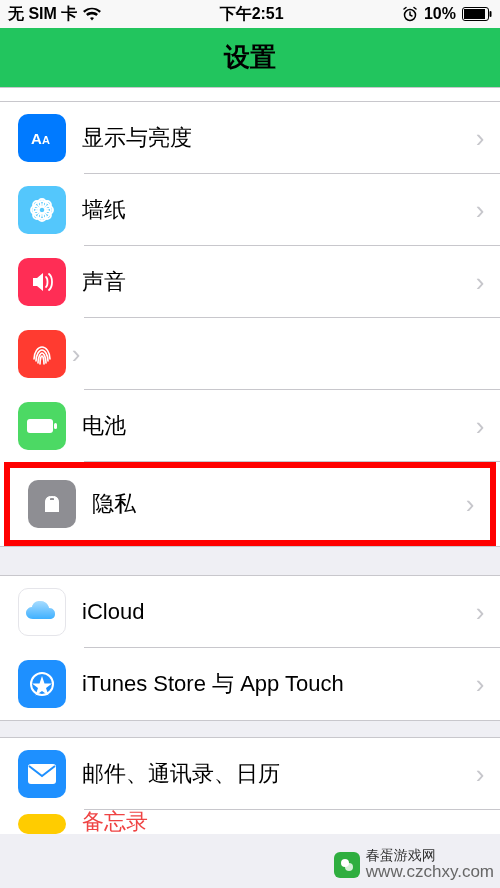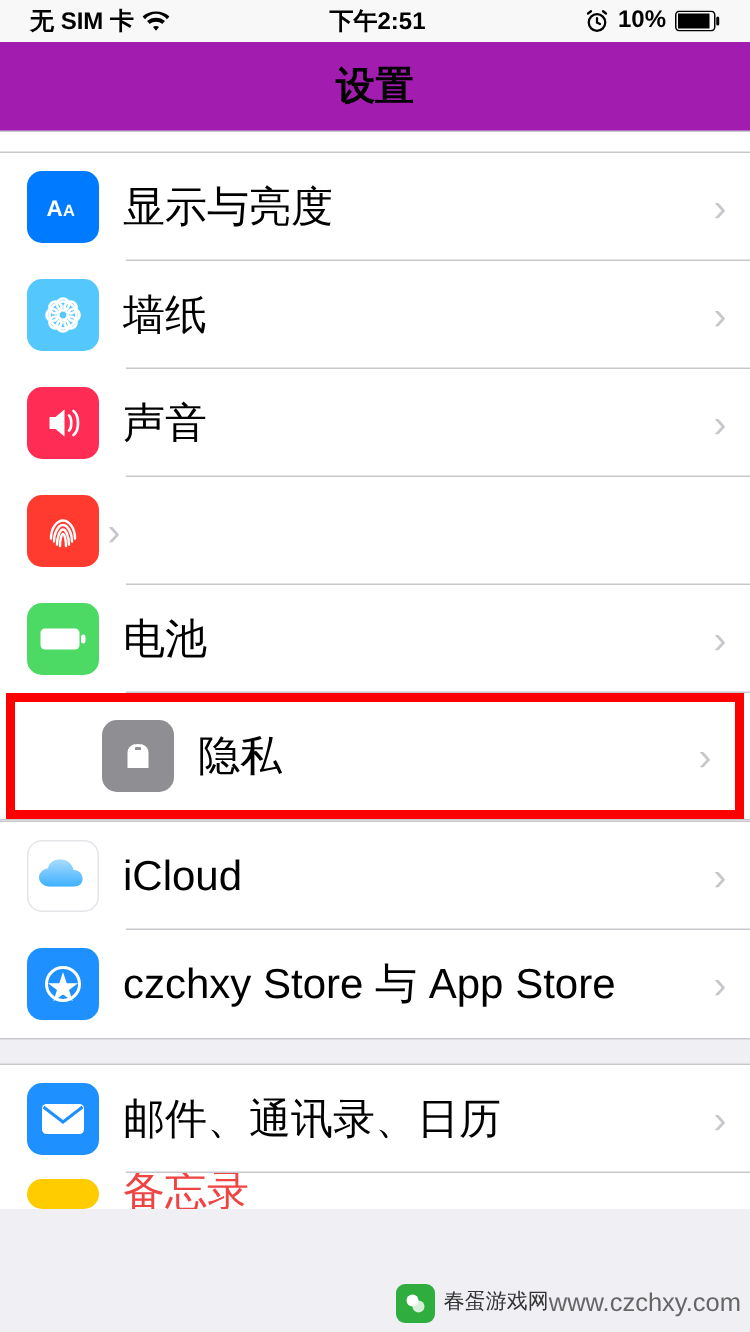--- a/index.html
+++ b/index.html
@@ -1,43 +1,43 @@
 <!DOCTYPE html>
 <html><head>
 <meta charset="utf-8">
 <style>
   * { box-sizing: border-box; margin: 0; padding: 0; }
   html, body { width: 500px; height: 888px; font-family: -apple-system, "Helvetica Neue", Arial, sans-serif; background: #efeff4; color: #000; overflow: hidden; }
 
-  .status-bar { height: 28px; display: flex; align-items: center; justify-content: space-between; padding: 0 20px; font-size: 16px; font-weight: 600; background: #f8f8f8; }
+  .status-bar { height: 28px; display: flex; align-items: center; justify-content: space-between; padding: 0 8px; font-size: 16px; font-weight: 600; background: #f8f8f8; }
   .status-left, .status-right { display: flex; align-items: center; gap: 6px; }
   .status-center { font-weight: 600; text-align: right; }
 
-  .nav-bar { height: 60px; display: flex; align-items: center; justify-content: center; background: #a21caf; border-bottom: 1px solid #c8c7cc; font-size: 26px; font-weight: 600; }
-
-  .group { background: #fff; border-top: 1px solid #c8c7cc; border-bottom: 1px solid #c8c7cc; }
+  .nav-bar { height: 60px; display: flex; align-items: center; justify-content: center; background: #22c55e; border-bottom: 1px solid #c8c7cc; font-size: 26px; font-weight: 600; }
+
+  .group { background: #fff; margin-top: 28px; border-top: 1px solid #c8c7cc; border-bottom: 1px solid #c8c7cc; }
   .group.first { margin-top: 0; border-top: none; }
   .group.peek { margin-top: 16px; border-top: 1px solid #c8c7cc; border-bottom: none; }
 
   .row { display: flex; align-items: center; height: 72px; padding-left: 18px; position: relative; }
   .row .icon-wrap { width: 48px; height: 48px; border-radius: 10px; display: flex; align-items: center; justify-content: center; flex-shrink: 0; }
-  .row .label { flex: 1; font-size: 28px; padding-left: 16px; }
+  .row .label { flex: 1; font-size: 22px; padding-left: 16px; }
   .row .chev { width: 30px; color: #c7c7cc; font-size: 26px; text-align: center; padding-right: 10px; }
   .row::after { content: ""; position: absolute; left: 84px; right: 0; bottom: 0; height: 1px; background: #c8c7cc; }
   .row:last-child::after { display: none; }
 
   .partial-row { height: 14px; background: #fff; border-bottom: 1px solid #c8c7cc; }
 
-  .highlight-box { border: 6px solid #ff0000; margin: 0 4px; padding-left: 40px; }
+  .highlight-box { border: 6px solid #ff0000; margin: 0 4px; }
 
   .peek-icon { background: #ffcc00; }
 
   .watermark { position: absolute; right: 6px; bottom: 6px; display: flex; align-items: center; gap: 6px; font-size: 14px; color: #333; }
   .watermark .wm-badge { width: 26px; height: 26px; background: #2fae3f; border-radius: 6px; display:flex; align-items:center; justify-content:center; color:#fff; font-size:16px; }
-  .watermark .wm-text { display:flex; flex-direction:row; line-height:1.1; }
+  .watermark .wm-text { display:flex; flex-direction:column; line-height:1.1; }
   .watermark .wm-url { font-size:17px; color:#666; }
 
   svg { display: block; }
 </style>
 </head>
 <body>
 
 <div class="status-bar">
   <div class="status-left">
     <span>无 SIM 卡</span>
@@ -177,21 +177,21 @@
     <div class="chev">›</div>
   </div>
 
   <div class="row">
     <div class="icon-wrap" style="background:#1e90ff">
       <svg width="30" height="30" viewBox="0 0 30 30">
           <circle cx="15" cy="15" r="11" fill="none" stroke="#fff" stroke-width="2"></circle>
           <path d="M15 7l2.5 7.5H25l-6 4.5 2.5 7.5L15 22l-6.5 4.5L11 19 5 14.5h7.5z" fill="#fff"></path>
         </svg>
     </div>
-    <div class="label">czchxy Store 与 App Store</div>
+    <div class="label">iTunes Store 与 App Touch</div>
     <div class="chev">›</div>
   </div>
 
 </div>
 
 <div class="group peek">
 
   <div class="row">
     <div class="icon-wrap" style="background:#1e90ff">
       <svg width="32" height="24" viewBox="0 0 32 24">

